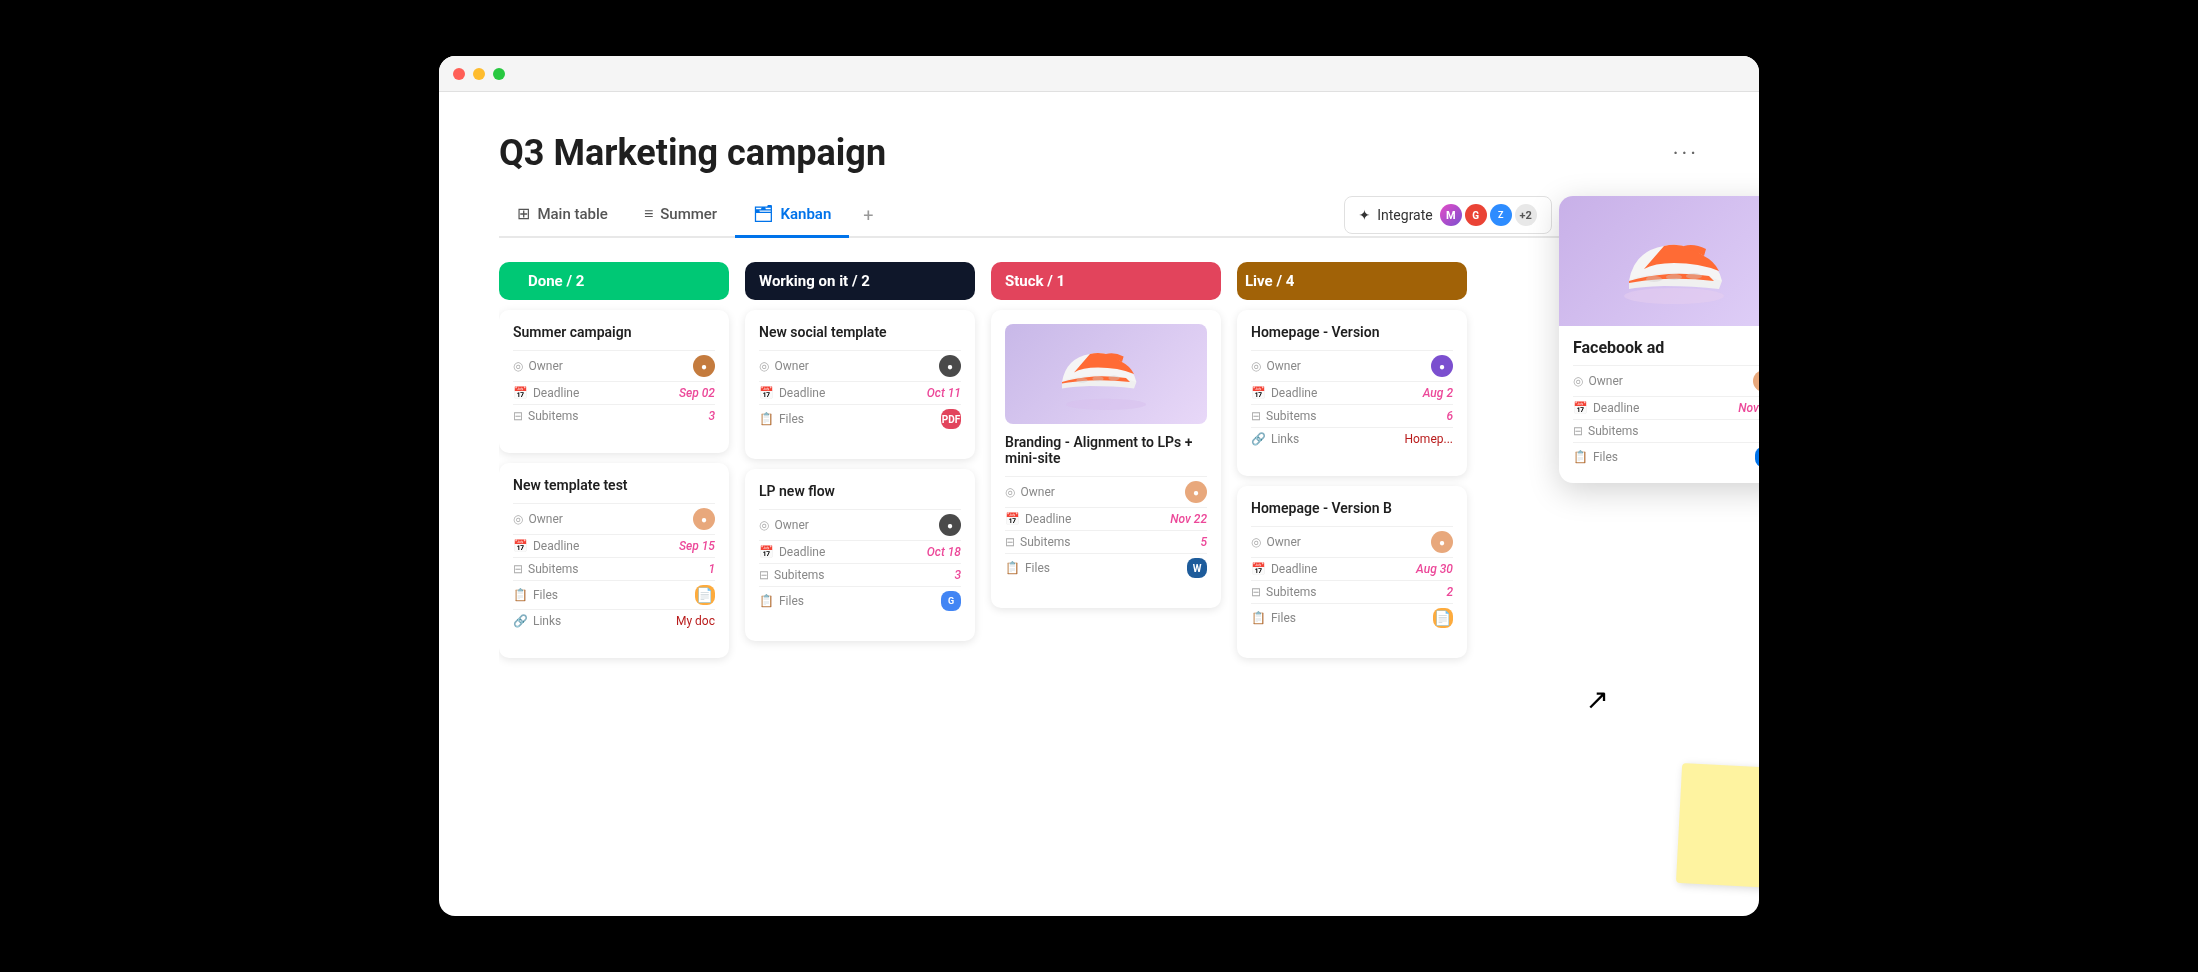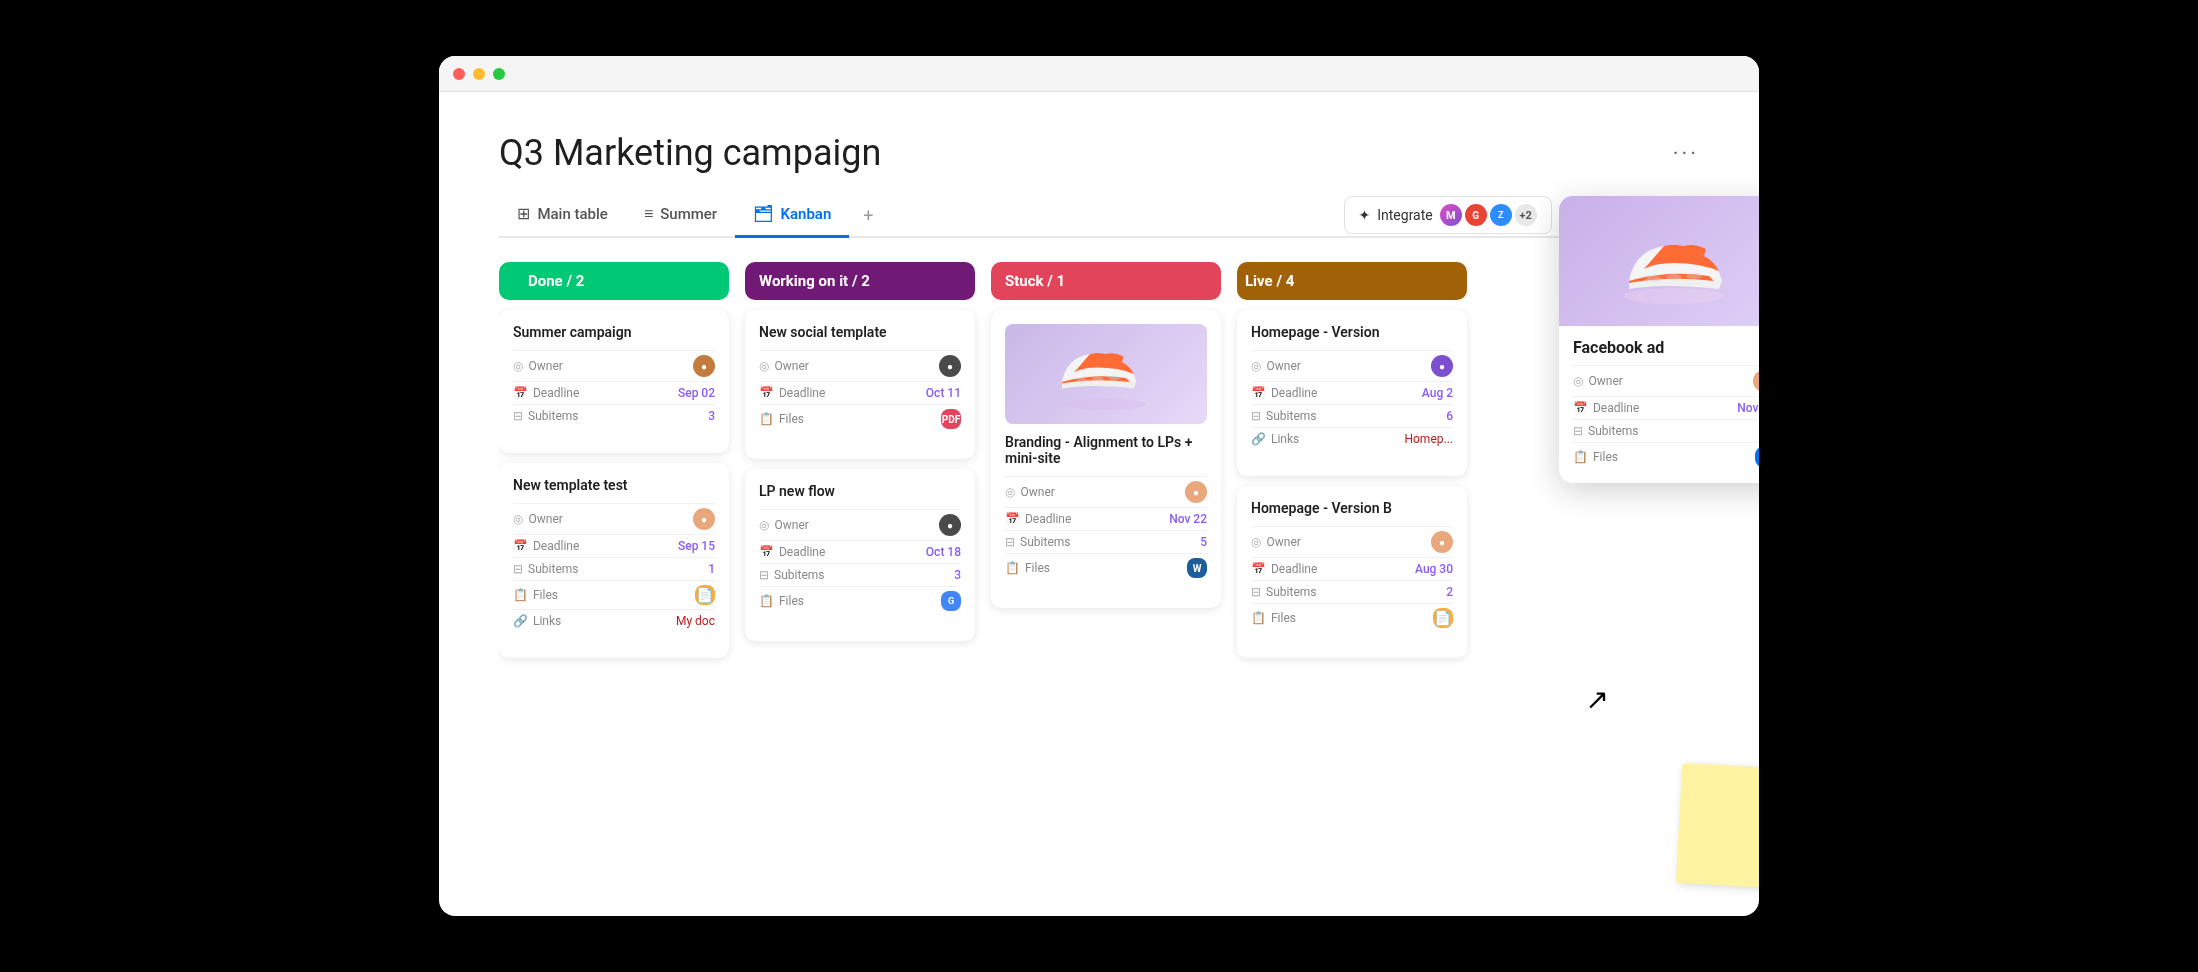--- a/index.html
+++ b/index.html
@@ -47,21 +47,21 @@
 
     .page-header {
       display: flex;
       align-items: center;
       justify-content: space-between;
       margin-bottom: 20px;
     }
 
     .page-title {
       font-size: 36px;
-      font-weight: 400;
+      font-weight: 700;
       color: #1f1f1f;
     }
 
     .more-btn {
       color: #666;
       font-size: 22px;
       cursor: pointer;
       letter-spacing: 3px;
     }
 
@@ -166,21 +166,21 @@
 
     .col-header {
       border-radius: 10px;
       padding: 10px 14px;
       font-weight: 700;
       font-size: 15px;
       color: #fff;
     }
 
     .col-done { background: #00c875; padding-left: 29px; }
-    .col-working { background: #701a75; }
+    .col-working { background: #0f172a; }
     .col-stuck { background: #e2445c; }
     .col-live { background: #a16207; padding-left: 8px; }
 
     .kanban-card {
       background: #fff;
       border-radius: 10px;
       padding: 14px 14px 26px 14px;
       box-shadow: 0 2px 8px rgba(0,0,0,0.10);
       overflow: hidden;
     }
@@ -205,23 +205,24 @@
 
     .field-label {
       display: flex;
       align-items: center;
       gap: 5px;
       color: #888;
       font-size: 12px;
     }
 
     .field-value {
-      color: #8b5cf6;
+      color: #ec4899;
       font-size: 12px;
       font-weight: 500;
+      font-style: italic;
     }
 
     .field-link {
       color: #b91c1c;
       font-size: 12px;
       text-decoration: none;
       font-weight: 400;
     }
 
     .avatar-circle {

